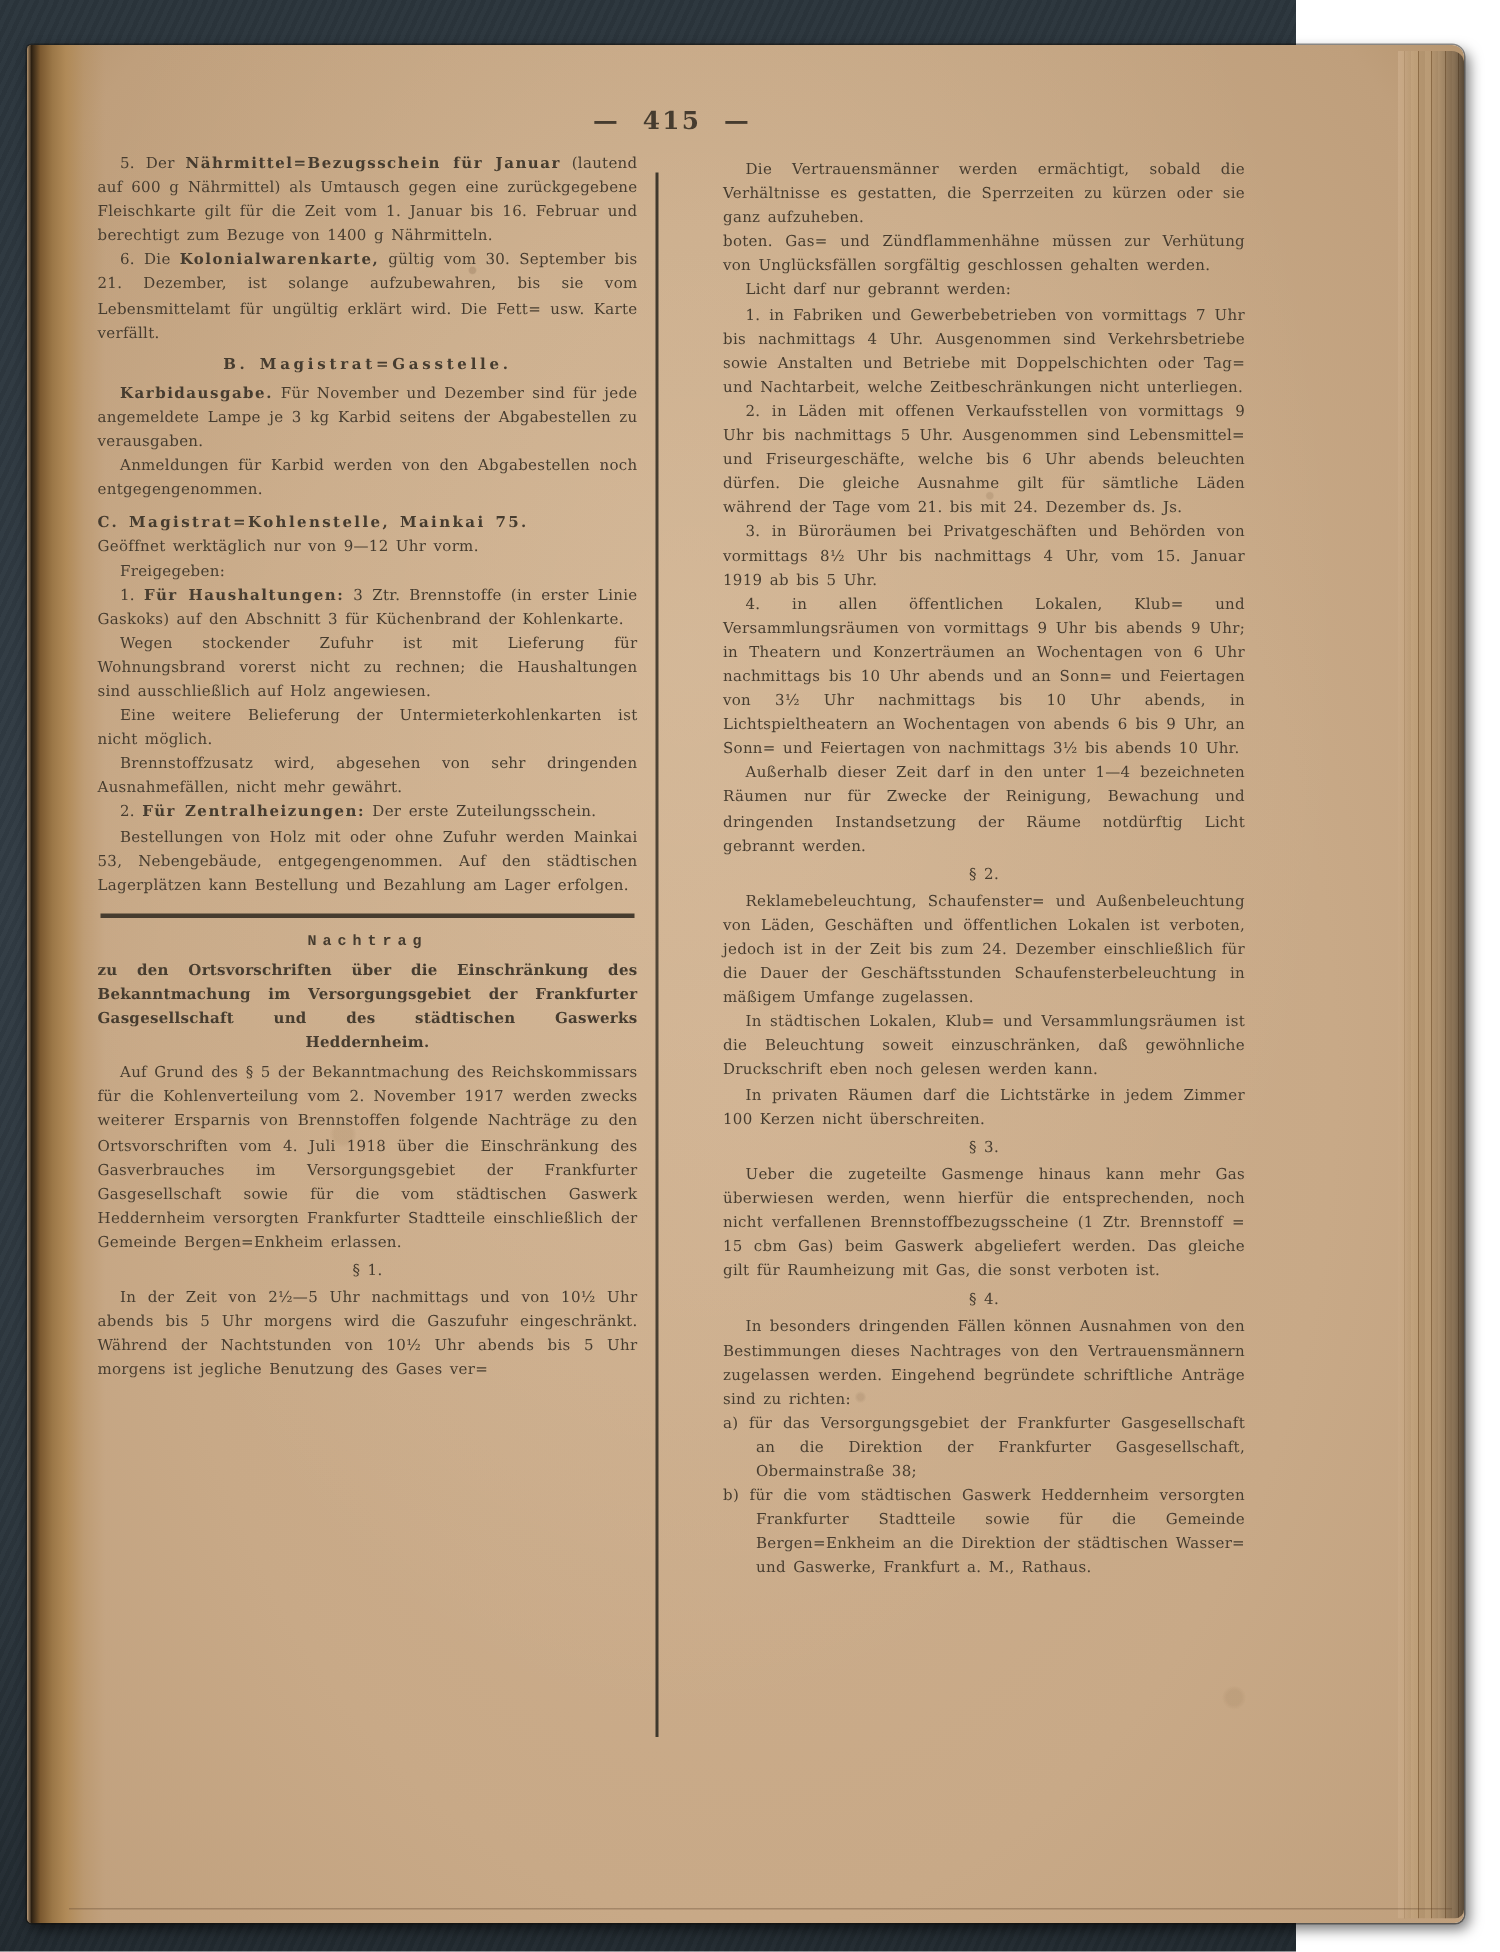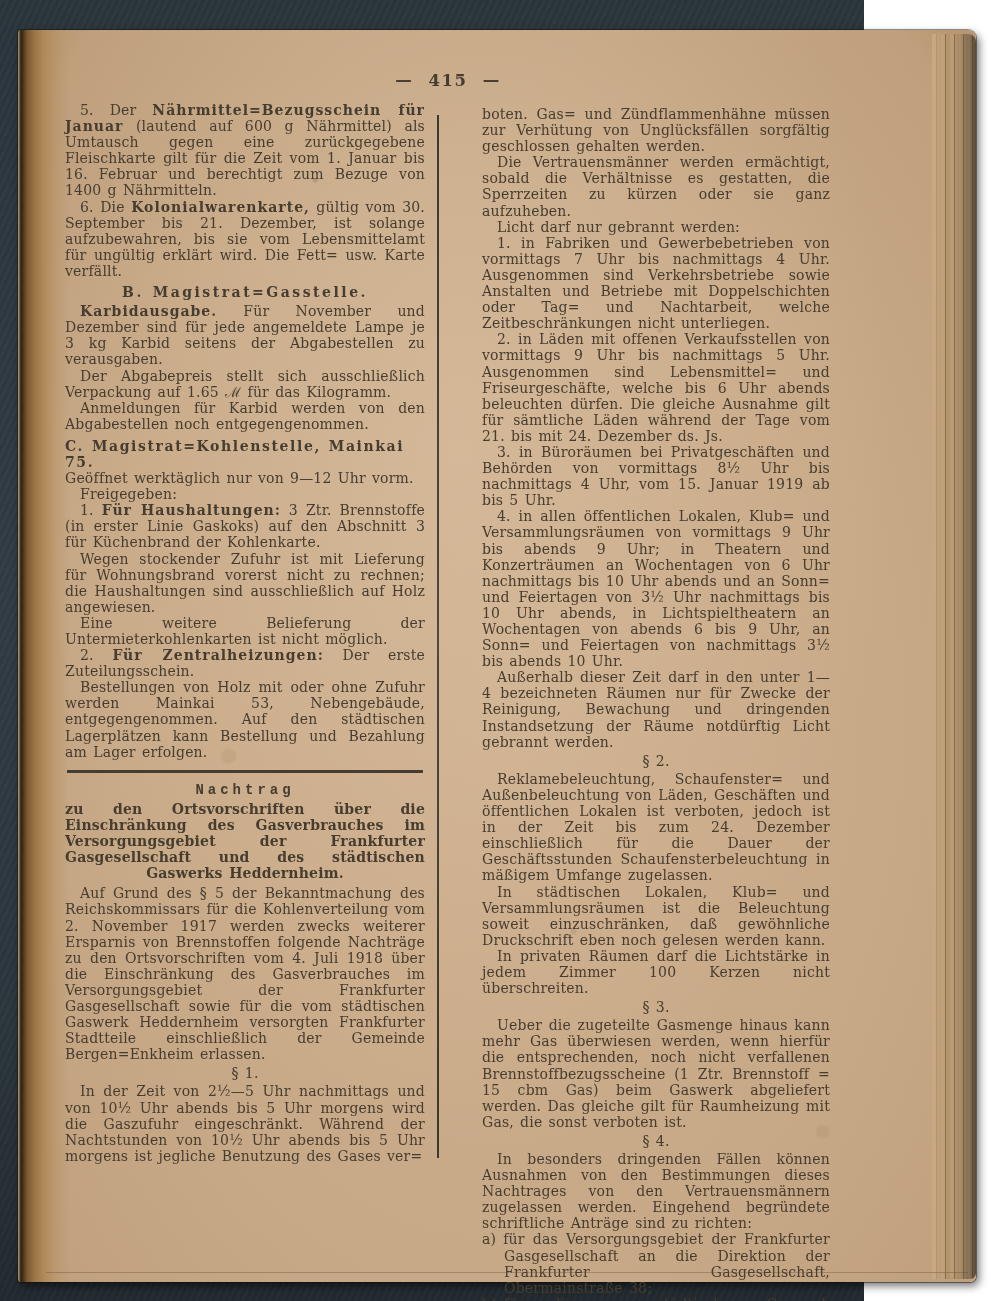--- a/index.html
+++ b/index.html
@@ -56,21 +56,21 @@
       repeating-linear-gradient(90deg, #c5a57d 0px, #c5a57d 4px, #93714a 4px, #93714a 5px, #bb9b74 5px, #bb9b74 9px);
   }
   
   .page-number {
     position: absolute; top: 41px; left: 47px; width: 766px;
     text-align: center; font-weight: bold; font-size: 16.5px;
     letter-spacing: 1.5px; color: #463c2f; word-spacing: 8px;
   }
   .col {
     position: absolute; color: #463c2f;
-    font-size: 14px; line-height: 16.1px;
+    font-size: 10px; line-height: 16.1px;
     text-align: justify; letter-spacing: 0.2px; word-spacing: 1.5px;
   }
   #col-left  { left: 47px;  top: 72px; width: 360px; }
   #col-right { left: 464px; top: 76px; width: 348px; }
   .divider {
     position: absolute; left: 419px; top: 85px; width: 2px; height: 1043px;
     background: linear-gradient(180deg, #3f382d 0%, #514637 50%, #3f382d 100%);
   }
   .blk { margin: 0; }
   .p { text-indent: 15px; }
@@ -91,41 +91,41 @@
 <div id="stage">
   <div class="page">
     <div class="gutter"></div>
     <div class="edge-right"></div>
     <div class="page-number">— 415 —</div>
     <div class="col" id="col-left">
         <div class="blk p"><span class="pre">5. Der </span><b class="lead">Nährmittel=Bezugsschein für Januar</b><span class="txt"> (lautend auf 600 g Nährmittel) als Umtausch gegen eine zurückgegebene Fleischkarte gilt für die Zeit vom 1. Januar bis 16. Februar und berechtigt zum Bezuge von 1400 g Nährmitteln.</span></div>
         <div class="blk p"><span class="pre">6. Die </span><b class="lead">Kolonialwarenkarte,</b><span class="txt"> gültig vom 30. September bis 21. Dezember, ist solange aufzubewahren, bis sie vom Lebensmittelamt für ungültig erklärt wird. Die Fett= usw. Karte verfällt.</span></div>
         <div class="blk heading-center"><span class="txt">B. Magistrat=Gasstelle.</span></div>
         <div class="blk p"><b class="lead">Karbidausgabe.</b><span class="txt"> Für November und Dezember sind für jede angemeldete Lampe je 3 kg Karbid seitens der Abgabestellen zu verausgaben.</span></div>
-        <div class="blk p"><span class="txt">Der Abgabepreis stellt sich ausschließlich Verpackung auf 1.65 ℳ für das Kilogramm.</span></div>
         <div class="blk p"><span class="txt">Anmeldungen für Karbid werden von den Abgabestellen noch entgegengenommen.</span></div>
         <div class="blk heading-left"><span class="txt">C. Magistrat=Kohlenstelle, Mainkai 75.</span></div>
         <div class="blk p-noindent"><span class="txt">Geöffnet werktäglich nur von 9—12 Uhr vorm.</span></div>
         <div class="blk p"><span class="txt">Freigegeben:</span></div>
         <div class="blk p"><span class="pre">1. </span><b class="lead">Für Haushaltungen:</b><span class="txt"> 3 Ztr. Brennstoffe (in erster Linie Gaskoks) auf den Abschnitt 3 für Küchenbrand der Kohlenkarte.</span></div>
         <div class="blk p"><span class="txt">Wegen stockender Zufuhr ist mit Lieferung für Wohnungsbrand vorerst nicht zu rechnen; die Haushaltungen sind ausschließlich auf Holz angewiesen.</span></div>
         <div class="blk p"><span class="txt">Eine weitere Belieferung der Untermieterkohlenkarten ist nicht möglich.</span></div>
+        <div class="blk p"><span class="txt">Brennstoffzusatz wird, abgesehen von sehr dringenden Ausnahmefällen, nicht mehr gewährt.</span></div>
         <div class="blk p"><span class="pre">2. </span><b class="lead">Für Zentralheizungen:</b><span class="txt"> Der erste Zuteilungsschein.</span></div>
         <div class="blk p"><span class="txt">Bestellungen von Holz mit oder ohne Zufuhr werden Mainkai 53, Nebengebäude, entgegengenommen. Auf den städtischen Lagerplätzen kann Bestellung und Bezahlung am Lager erfolgen.</span></div>
         <div class="blk rule"></div>
         <div class="blk heading-title"><span class="txt">Nachtrag</span></div>
-        <div class="blk heading-block"><span class="txt">zu den Ortsvorschriften über die Einschränkung des Gasverbrauches im Versorgungsgebiet der Frankfurter Gasgesellschaft und des städtischen Gaswerks Heddernheim.</span></div>
+        <div class="blk heading-block"><span class="txt">zu den Ortsvorschriften über die Einschränkung des Bekanntmachung im Versorgungsgebiet der Frankfurter Gasgesellschaft und des städtischen Gaswerks Heddernheim.</span></div>
         <div class="blk p"><span class="txt">Auf Grund des § 5 der Bekanntmachung des Reichskommissars für die Kohlenverteilung vom 2. November 1917 werden zwecks weiterer Ersparnis von Brennstoffen folgende Nachträge zu den Ortsvorschriften vom 4. Juli 1918 über die Einschränkung des Gasverbrauches im Versorgungsgebiet der Frankfurter Gasgesellschaft sowie für die vom städtischen Gaswerk Heddernheim versorgten Frankfurter Stadtteile einschließlich der Gemeinde Bergen=Enkheim erlassen.</span></div>
         <div class="blk para-mark"><span class="txt">§ 1.</span></div>
         <div class="blk p"><span class="txt">In der Zeit von 2½—5 Uhr nachmittags und von 10½ Uhr abends bis 5 Uhr morgens wird die Gaszufuhr eingeschränkt. Während der Nachtstunden von 10½ Uhr abends bis 5 Uhr morgens ist jegliche Benutzung des Gases ver=</span></div>
       </div>
     <div class="divider"></div>
     <div class="col" id="col-right">
+        <div class="blk p"><span class="txt">Die Vertrauensmänner werden ermächtigt, sobald die Verhältnisse es gestatten, die Sperrzeiten zu kürzen oder sie ganz aufzuheben.</span></div>
         <div class="blk p-noindent"><span class="txt">boten. Gas= und Zündflammenhähne müssen zur Verhütung von Unglücksfällen sorgfältig geschlossen gehalten werden.</span></div>
-        <div class="blk p"><span class="txt">Die Vertrauensmänner werden ermächtigt, sobald die Verhältnisse es gestatten, die Sperrzeiten zu kürzen oder sie ganz aufzuheben.</span></div>
         <div class="blk p"><span class="txt">Licht darf nur gebrannt werden:</span></div>
         <div class="blk p"><span class="txt">1. in Fabriken und Gewerbebetrieben von vormittags 7 Uhr bis nachmittags 4 Uhr. Ausgenommen sind Verkehrsbetriebe sowie Anstalten und Betriebe mit Doppelschichten oder Tag= und Nachtarbeit, welche Zeitbeschränkungen nicht unterliegen.</span></div>
         <div class="blk p"><span class="txt">2. in Läden mit offenen Verkaufsstellen von vormittags 9 Uhr bis nachmittags 5 Uhr. Ausgenommen sind Lebensmittel= und Friseurgeschäfte, welche bis 6 Uhr abends beleuchten dürfen. Die gleiche Ausnahme gilt für sämtliche Läden während der Tage vom 21. bis mit 24. Dezember ds. Js.</span></div>
         <div class="blk p"><span class="txt">3. in Büroräumen bei Privatgeschäften und Behörden von vormittags 8½ Uhr bis nachmittags 4 Uhr, vom 15. Januar 1919 ab bis 5 Uhr.</span></div>
         <div class="blk p"><span class="txt">4. in allen öffentlichen Lokalen, Klub= und Versammlungsräumen von vormittags 9 Uhr bis abends 9 Uhr; in Theatern und Konzerträumen an Wochentagen von 6 Uhr nachmittags bis 10 Uhr abends und an Sonn= und Feiertagen von 3½ Uhr nachmittags bis 10 Uhr abends, in Lichtspieltheatern an Wochentagen von abends 6 bis 9 Uhr, an Sonn= und Feiertagen von nachmittags 3½ bis abends 10 Uhr.</span></div>
         <div class="blk p"><span class="txt">Außerhalb dieser Zeit darf in den unter 1—4 bezeichneten Räumen nur für Zwecke der Reinigung, Bewachung und dringenden Instandsetzung der Räume notdürftig Licht gebrannt werden.</span></div>
         <div class="blk para-mark"><span class="txt">§ 2.</span></div>
         <div class="blk p"><span class="txt">Reklamebeleuchtung, Schaufenster= und Außenbeleuchtung von Läden, Geschäften und öffentlichen Lokalen ist verboten, jedoch ist in der Zeit bis zum 24. Dezember einschließlich für die Dauer der Geschäftsstunden Schaufensterbeleuchtung in mäßigem Umfange zugelassen.</span></div>
         <div class="blk p"><span class="txt">In städtischen Lokalen, Klub= und Versammlungsräumen ist die Beleuchtung soweit einzuschränken, daß gewöhnliche Druckschrift eben noch gelesen werden kann.</span></div>
         <div class="blk p"><span class="txt">In privaten Räumen darf die Lichtstärke in jedem Zimmer 100 Kerzen nicht überschreiten.</span></div>

